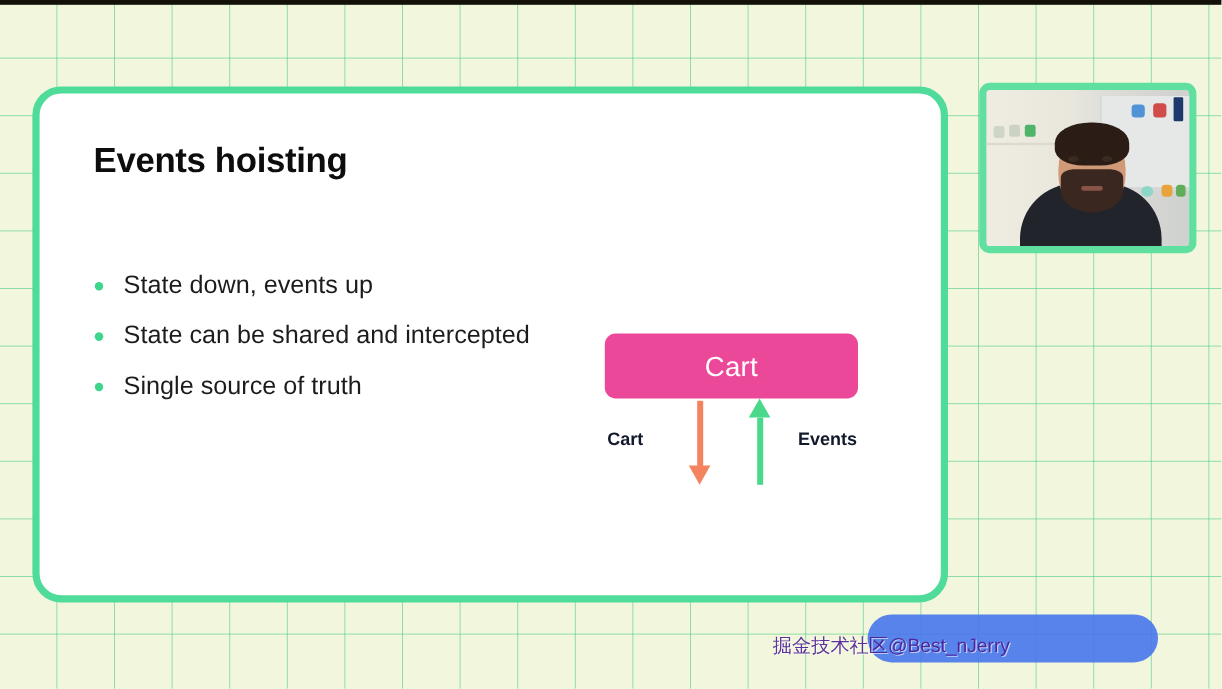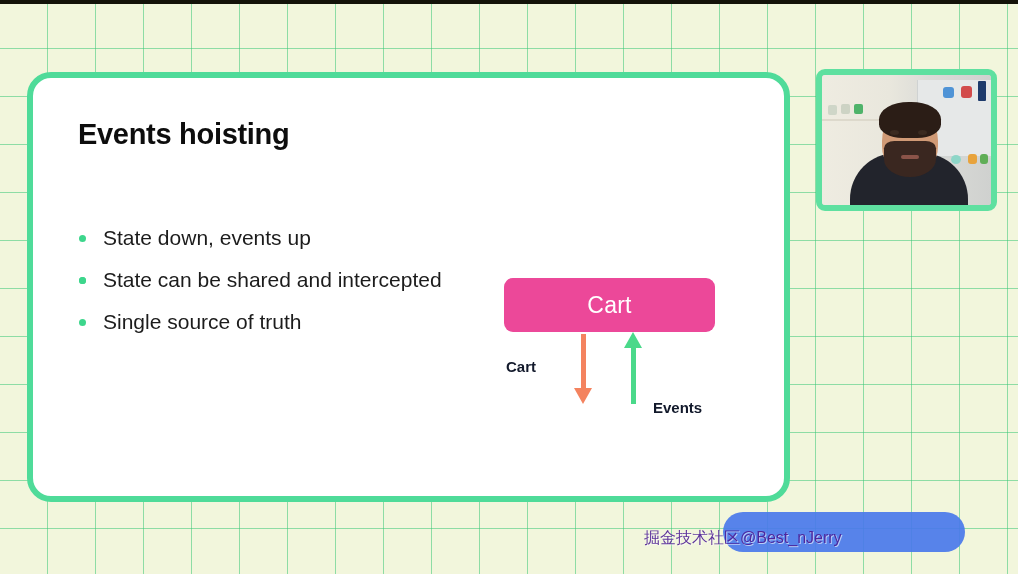--- a/index.html
+++ b/index.html
@@ -82,21 +82,21 @@
   #arrow-events-head{
     left:148px;top:126px;
     border-left:9px solid transparent;border-right:9px solid transparent;
     border-bottom:16px solid #4ad98a;
   }
 
   .edge-label{
     position:absolute;font-size:15px;font-weight:bold;color:#12192b;
   }
   #label-state{left:30px;top:152px;}
-  #label-events{left:177px;top:152px;margin-top:41px;}
+  #label-events{left:189px;top:152px;}
 
   
   #webcam{
     position:absolute;left:816px;top:69px;width:181px;height:142px;
     border:6px solid #5fe0a0;border-radius:9px;
     box-sizing:border-box;overflow:hidden;background:#d8d6cf;
   }
   #webcam-scene{position:absolute;inset:0;}
   .wall{position:absolute;left:0;top:0;width:100%;height:100%;
         background:linear-gradient(to right,#efece1 0%,#e9e7dd 40%,#dcdcd8 62%,#cfd1cf 100%);}

